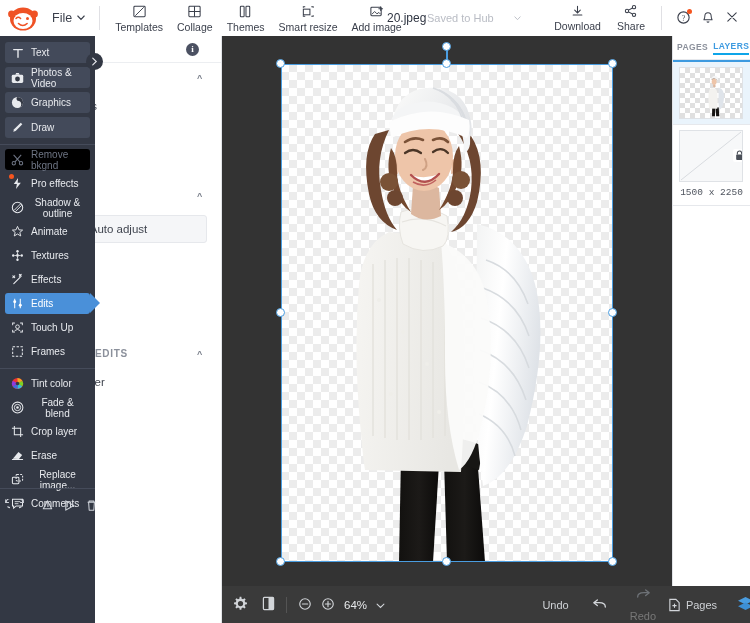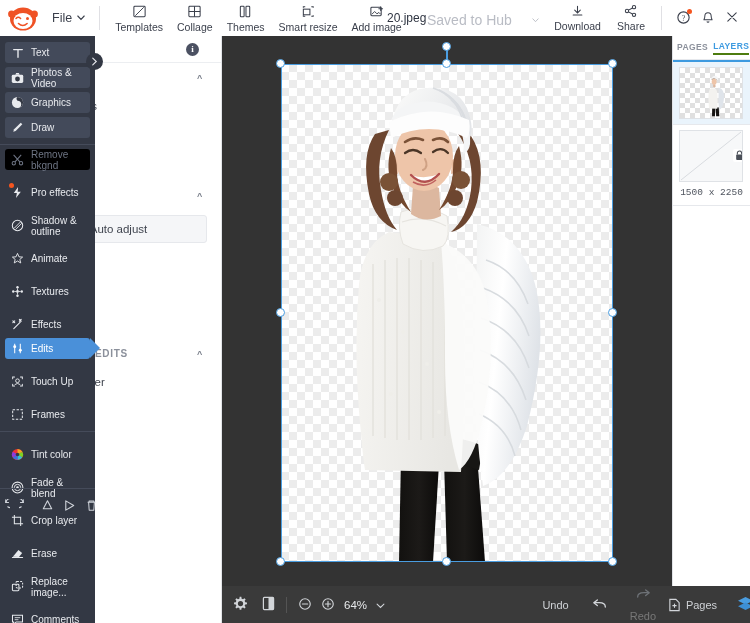--- a/index.html
+++ b/index.html
@@ -29,21 +29,21 @@
     padding: 2px 7px; cursor: pointer; color: #3a3f4b;
   }
   .ttool .lbl { font-size: 10.5px; white-space: nowrap; }
   .ttool svg { display:block; }
   .doc-name {
     position: absolute; left: 387px; top: 11px;
     font-size: 12px; color: #2f3542; font-weight: 400;
   }
   .saved-hub {
     position: absolute; left: 427px; top: 12px;
-    font-size: 14px; color: #b9bcc4; display:flex; align-items:center; gap:20px;
+    font-size: 11px; color: #b9bcc4; display:flex; align-items:center; gap:20px;
   }
   .topright { position: absolute; right: 0; top: 0; height: 36px; display: flex; align-items: center; }
   .tr-tool {
     display: flex; flex-direction: column; align-items: center; gap: 2px;
     padding: 2px 8px; cursor: pointer; color: #3a3f4b;
   }
   .tr-tool .lbl { font-size: 10.5px; }
   .tr-icons { display: flex; align-items: center; gap: 10px; padding: 0 11px 0 6px; }
   .tr-icons .ic { cursor: pointer; position: relative; display:block; }
   .badge-dot {
@@ -56,21 +56,21 @@
     position: absolute; left: 0; top: 36px; width: 95px; height: 587px;
     background: #333844; z-index: 30;
   }
   .lm-item {
     display: flex; align-items: center; gap: 7px; height: 21px;
     margin: 0 5px; padding: 0 6px; border-radius: 3px;
     font-size: 10px; color: #e8eaee; cursor: pointer; position: relative;
   }
   .lm-item.boxed { background: #434a5a; margin-bottom: 4px; }
   .lm-item.boxed:first-child { margin-top: 6px; }
-  .lm-item.plain { margin-top: 12px; margin-bottom: 3px; }
+  .lm-item.plain { margin-top: 3px; margin-bottom: 3px; text-align: center; }
   .lm-item.disabled { color: #6e7584; background: #000000; }
   .lm-item.active { background: #4a90d9; color: #ffffff; }
   .lm-item.active::after {
     content: ""; position: absolute; right: -10px; top: 0;
     border-top: 10.5px solid transparent; border-bottom: 10.5px solid transparent;
     border-left: 10px solid #4a90d9;
   }
   .lm-icon { width: 13px; height: 13px; flex: 0 0 13px; display:flex; align-items:center; justify-content:center; }
   .lm-icon svg { display:block; }
   .lm-dot { position: absolute; left: 4px; top: 1px; width: 5px; height: 5px; border-radius: 50%; background: #f5551f; }
@@ -161,21 +161,21 @@
   
   .rightpanel {
     position: absolute; right: 0; top: 36px; width: 78px; height: 550px;
     background: #ffffff; border-left: 1px solid #e2e4e8; z-index: 15;
   }
   .rp-tabs {
     display: flex; align-items: center; height: 23px; padding: 0 4px;
     font-size: 8.5px; font-weight: 700; letter-spacing: .4px; gap: 5px;
   }
   .rp-tab { color: #8c919c; cursor: pointer; padding-bottom: 2px; }
-  .rp-tab.active { color: #3d9ae0; border-bottom: 2px solid #4d7c0f; }
+  .rp-tab.active { color: #3d9ae0; border-bottom: 2px solid #0ea5e9; }
   .rp-body { border-top: 1px solid #e6e8ec; }
   .layer-item { padding: 5px 6px; cursor: pointer; font-family: Liberation Mono, monospace; }
   .layer-item.selected { background: #eaf4fc; border-top: 2px solid #3d9ae0; }
   .layer-thumb {
     width: 64px; height: 52px; border: 1px solid #dfe2e6; position: relative;
     background-color: #ffffff;
     background-image:
       linear-gradient(45deg, #e0e0e0 25%, transparent 25%, transparent 75%, #e0e0e0 75%),
       linear-gradient(45deg, #e0e0e0 25%, transparent 25%, transparent 75%, #e0e0e0 75%);
     background-size: 10px 10px; background-position: 0 0, 5px 5px;

